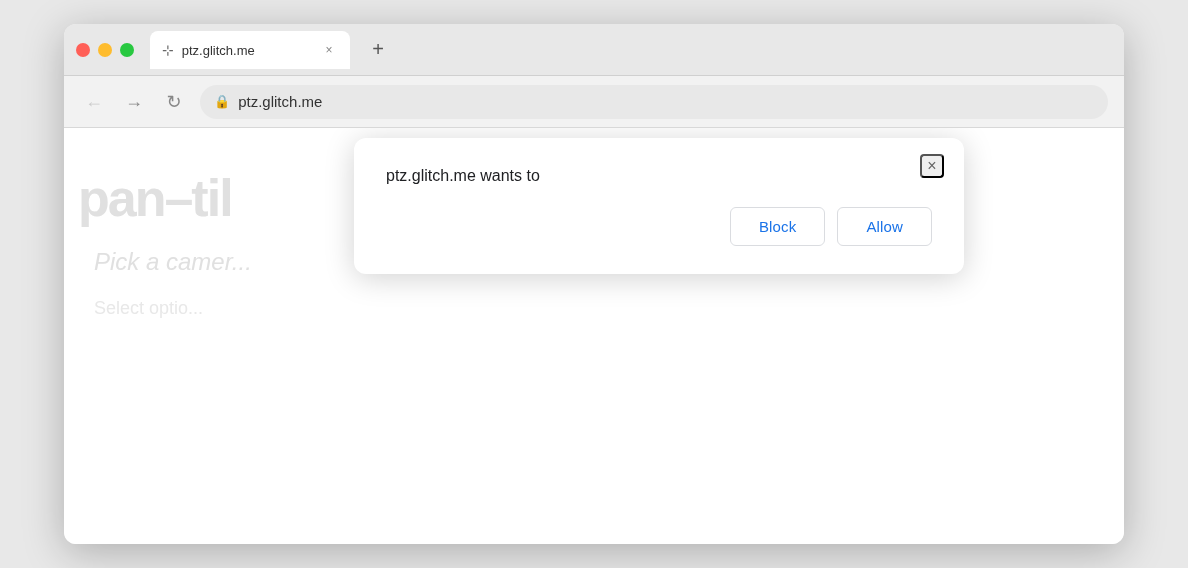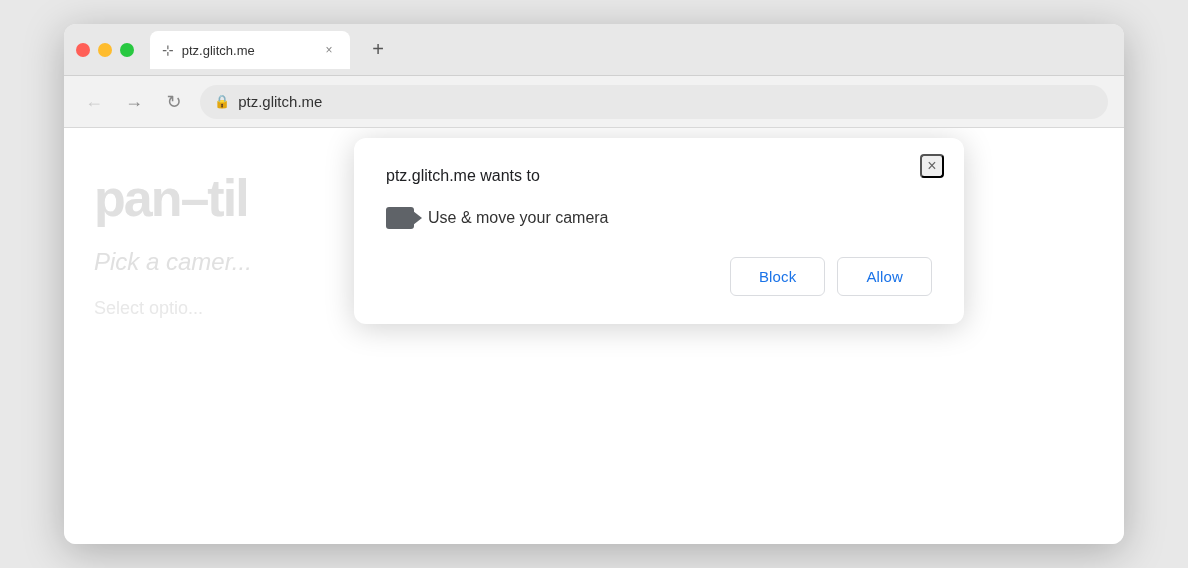--- a/index.html
+++ b/index.html
@@ -150,21 +150,21 @@
     .page-content {
       flex: 1;
       background: #ffffff;
       position: relative;
       overflow: hidden;
     }
 
     .page-bg-text {
       position: absolute;
       top: 40px;
-      left: 30px;
+      left: 14px;
       font-size: 52px;
       font-weight: 700;
       color: #e0e0e0;
       letter-spacing: -2px;
     }
 
     .page-bg-text2 {
       position: absolute;
       top: 120px;
       left: 30px;
@@ -303,23 +303,19 @@
   </div>
 
   <div class="page-content">
     <div class="page-bg-text">pan–til</div>
     <div class="page-bg-text2">Pick a camer...</div>
     <div class="page-bg-text3">Select optio...</div>
 
     <div class="permission-popup">
       <button class="popup-close-btn">×</button>
       <div class="popup-title">ptz.glitch.me wants to</div>
-      <div class="popup-permission-row">
-        <div class="camera-icon"></div>
-        <span class="permission-text">Use &amp; move your camera</span>
-      </div>
       <div class="popup-actions">
         <button class="btn-block">Block</button>
         <button class="btn-allow">Allow</button>
       </div>
     </div>
   </div>
 </div>
 
 </body></html>

